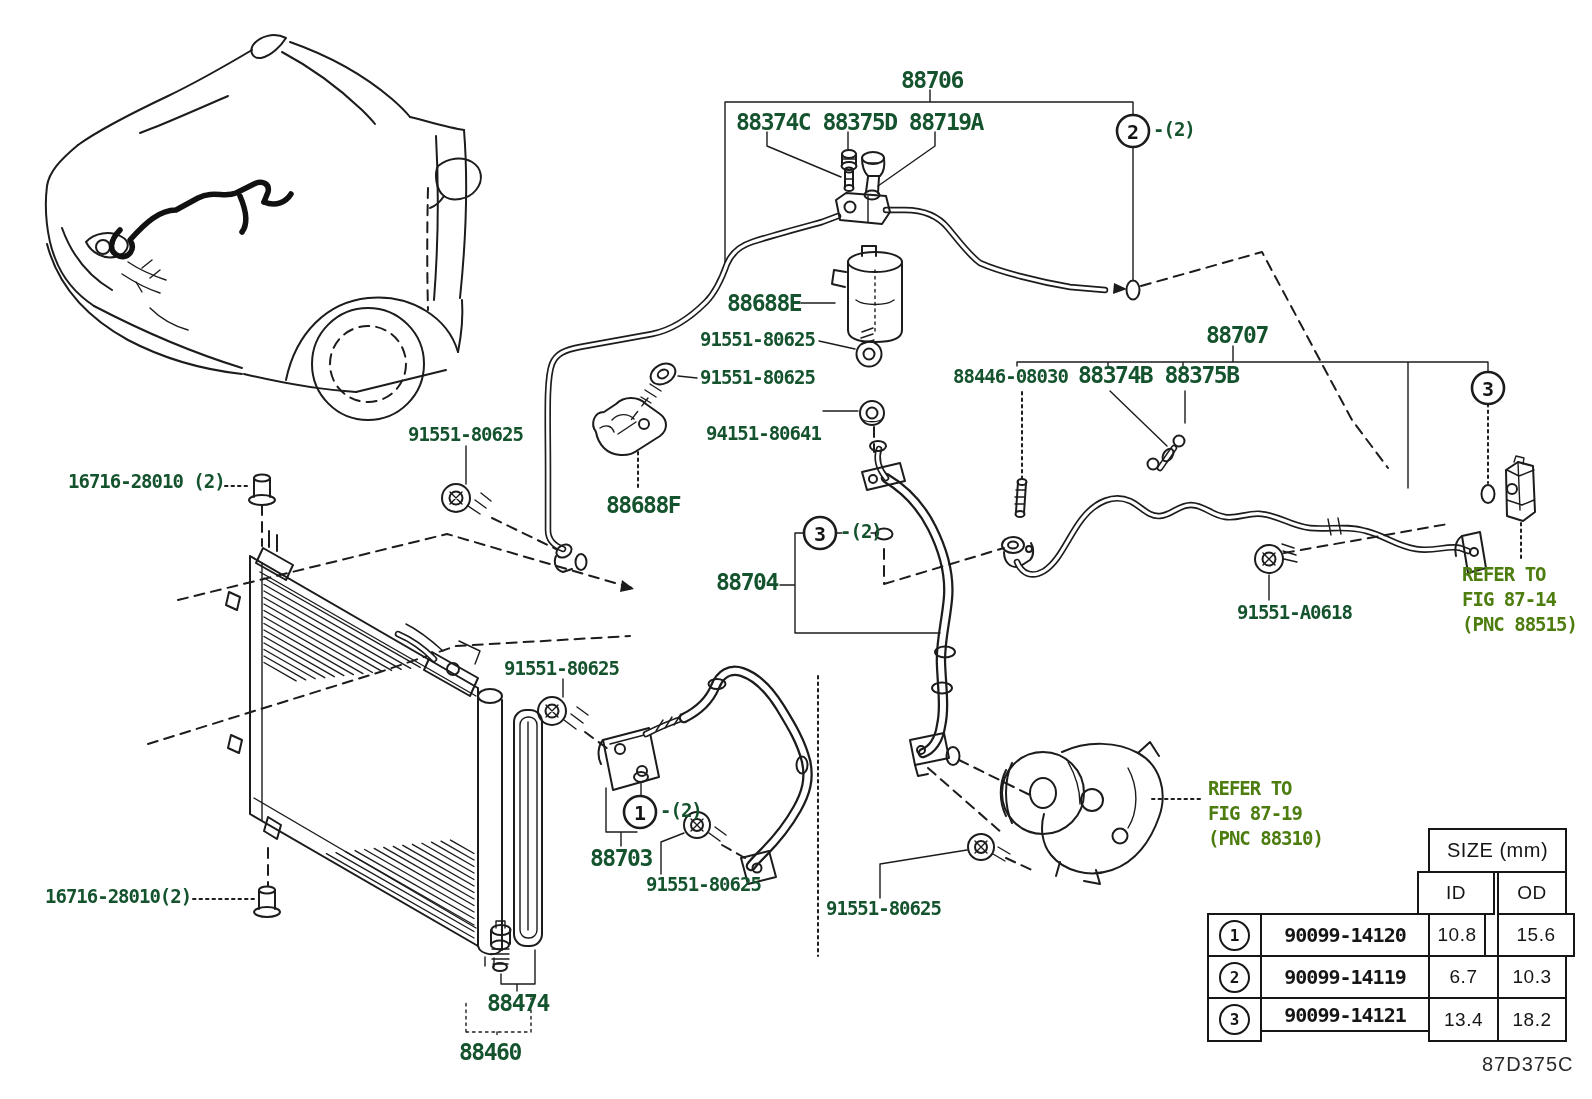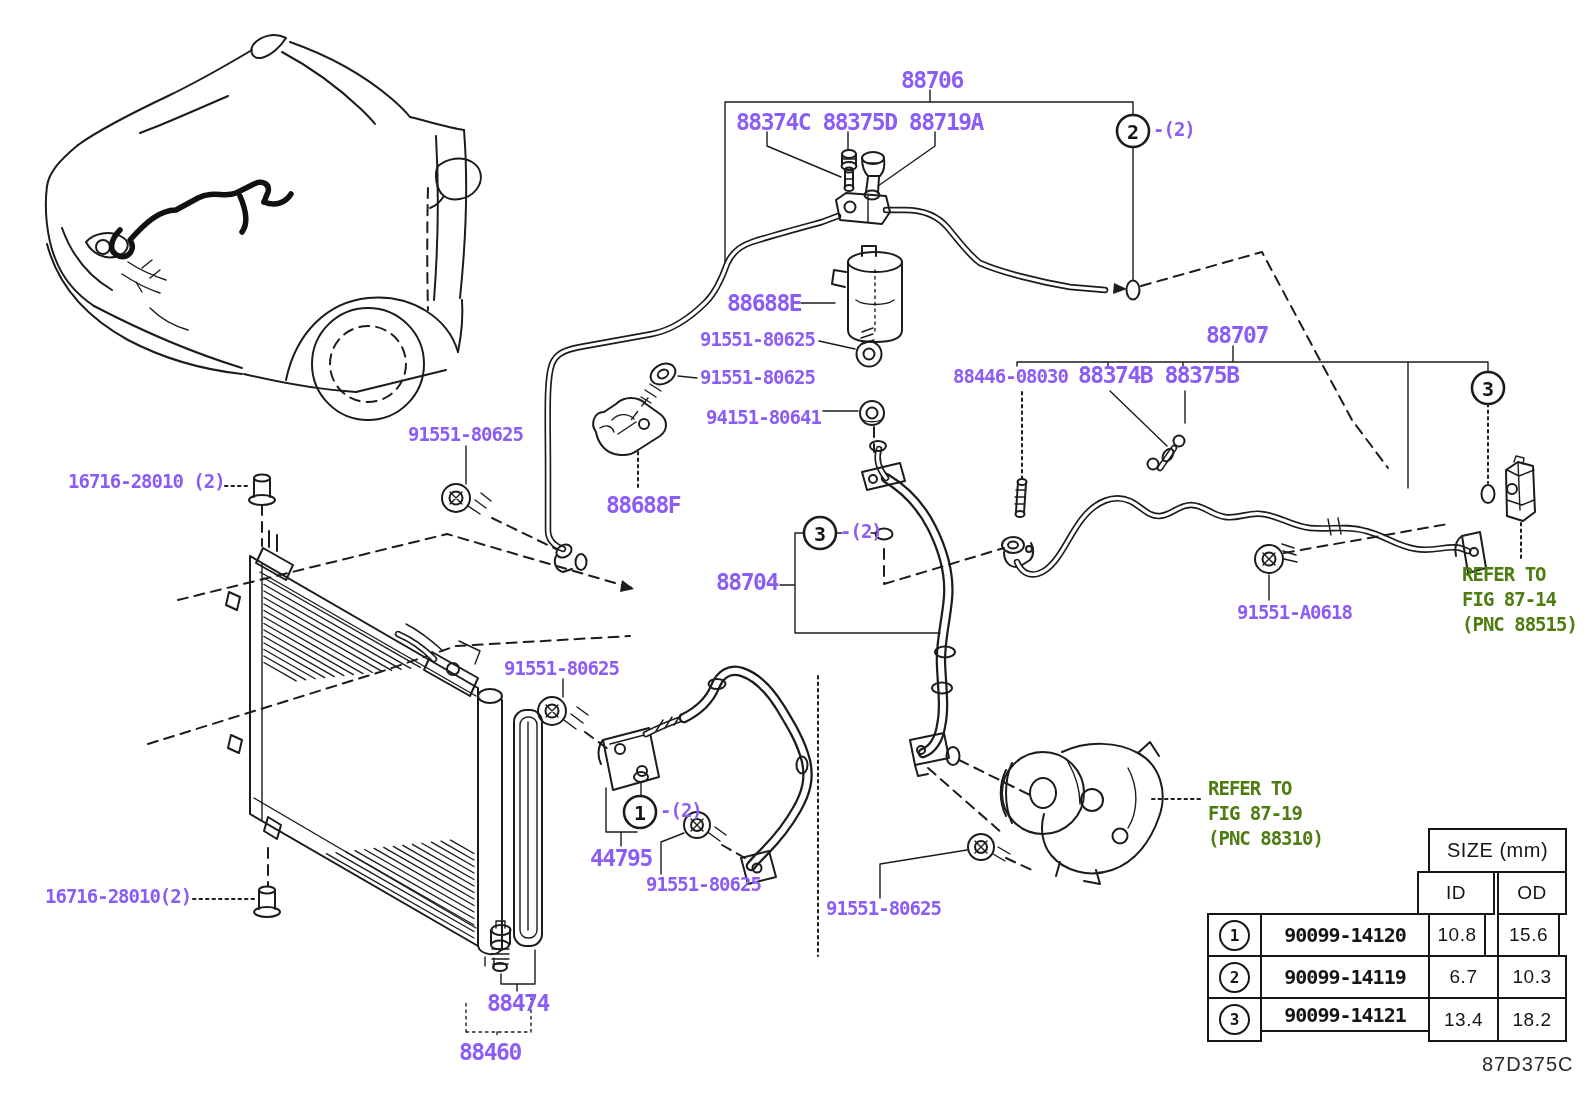--- a/index.html
+++ b/index.html
@@ -1,20 +1,20 @@
 <!DOCTYPE html>
 <html><head>
 <meta charset="utf-8">
 <style>
   html,body{margin:0;padding:0;background:#fff;}
   .stage{position:relative;width:1592px;height:1099px;background:#ffffff;overflow:hidden;
          font-family:"DejaVu Sans Mono",monospace;color:#151515;}
   svg{position:absolute;left:0;top:0;}
   .lbl{position:absolute;font:700 19px "DejaVu Sans Mono",monospace;letter-spacing:-1px;
-       color:#8b5cf6;white-space:pre;line-height:1.05;}
+       color:#14532d;white-space:pre;line-height:1.05;}
   .lg{font-size:23px;letter-spacing:-1.5px;}
   .note{position:absolute;font:700 19px "DejaVu Sans Mono",monospace;letter-spacing:-1px;
         color:#4d7c0f;line-height:25px;white-space:pre;}
   .cnum{position:absolute;width:32px;text-align:center;font:700 20px "DejaVu Sans Mono",monospace;color:#141414;}
   .tc{position:absolute;display:flex;align-items:center;justify-content:center;
       border:2px solid #161616;box-sizing:border-box;background:#fff;text-align:center;}
   .tc.mono{font:700 20px "DejaVu Sans Mono",monospace;letter-spacing:-1px;}
   .tc.sans{font:400 19px "Liberation Sans",sans-serif;letter-spacing:0.5px;}
   .badge{width:27px;height:27px;border:2px solid #161616;border-radius:50%;
          display:flex;align-items:center;justify-content:center;
@@ -358,30 +358,30 @@
     <path d="M1138,753 L1150,742 L1159,756 M1096,870 L1100,884 L1084,881 M1060,862 L1056,876"></path>
     <path class="dot" d="M1200,799 H1152"></path>
   </g>
 </svg>
 
   <div class="lbl lg" style="left:901px;top:68px">88706</div>
   <div class="lbl lg" style="left:736px;top:110px">88374C 88375D 88719A</div>
   <div class="lbl lg" style="left:727px;top:291px">88688E</div>
   <div class="lbl" style="left:700px;top:330px">91551-80625</div>
   <div class="lbl" style="left:700px;top:368px">91551-80625</div>
-  <div class="lbl" style="left:706px;top:408px">94151-80641</div>
+  <div class="lbl" style="left:706px;top:424px">94151-80641</div>
   <div class="lbl lg" style="left:606px;top:493px">88688F</div>
   <div class="lbl lg" style="left:1206px;top:323px">88707</div>
   <div class="lbl" style="left:953px;top:367px">88446-08030</div>
   <div class="lbl lg" style="left:1078px;top:363px">88374B 88375B</div>
   <div class="lbl" style="left:1237px;top:603px">91551-A0618</div>
   <div class="lbl lg" style="left:716px;top:570px">88704</div>
   <div class="lbl" style="left:408px;top:425px">91551-80625</div>
   <div class="lbl" style="left:504px;top:659px">91551-80625</div>
-  <div class="lbl lg" style="left:590px;top:846px">44795</div>
+  <div class="lbl lg" style="left:590px;top:846px">88703</div>
   <div class="lbl" style="left:646px;top:875px">91551-80625</div>
   <div class="lbl" style="left:826px;top:899px">91551-80625</div>
   <div class="lbl" style="left:68px;top:472px">16716-28010 (2)</div>
   <div class="lbl" style="left:45px;top:887px">16716-28010(2)</div>
   <div class="lbl lg" style="left:487px;top:991px">88474</div>
   <div class="lbl lg" style="left:459px;top:1040px">88460</div>
 
   <div class="cnum" style="left:1117px;top:120px">2</div>
   <div class="lbl" style="left:1153px;top:120px">-(2)</div>
   <div class="cnum" style="left:804px;top:522px">3</div>
@@ -396,21 +396,21 @@
   <div style="position:absolute;left:1207px;top:828px;width:360px;height:214px">
     <div class="tc sans" style="left:221px;top:0;width:139px;height:45px;font-size:20px">SIZE (mm)</div>
     <div class="tc sans" style="left:210px;top:43px;width:78px;height:44px">ID</div>
     <div class="tc sans" style="left:290px;top:43px;width:70px;height:44px">OD</div>
 
     <div class="tc" style="left:0;top:85px;width:55px;height:44px">
         <span class="badge">1</span>
       </div>
     <div class="tc mono" style="left:53px;top:85px;width:170px;height:44px">90099-14120</div>
     <div class="tc sans" style="left:221px;top:85px;width:58px;height:44px">10.8</div>
-    <div class="tc sans" style="left:290px;top:85px;width:63px;height:44px">15.6</div>
+    <div class="tc sans" style="left:290px;top:85px;width:78px;height:44px">15.6</div>
 
     <div class="tc" style="left:0;top:127px;width:55px;height:44px">
         <span class="badge">2</span>
       </div>
     <div class="tc mono" style="left:53px;top:127px;width:170px;height:44px">90099-14119</div>
     <div class="tc sans" style="left:221px;top:127px;width:71px;height:44px">6.7</div>
     <div class="tc sans" style="left:290px;top:127px;width:70px;height:44px">10.3</div>
 
     <div class="tc" style="left:0;top:169px;width:55px;height:45px">
         <span class="badge">3</span>

